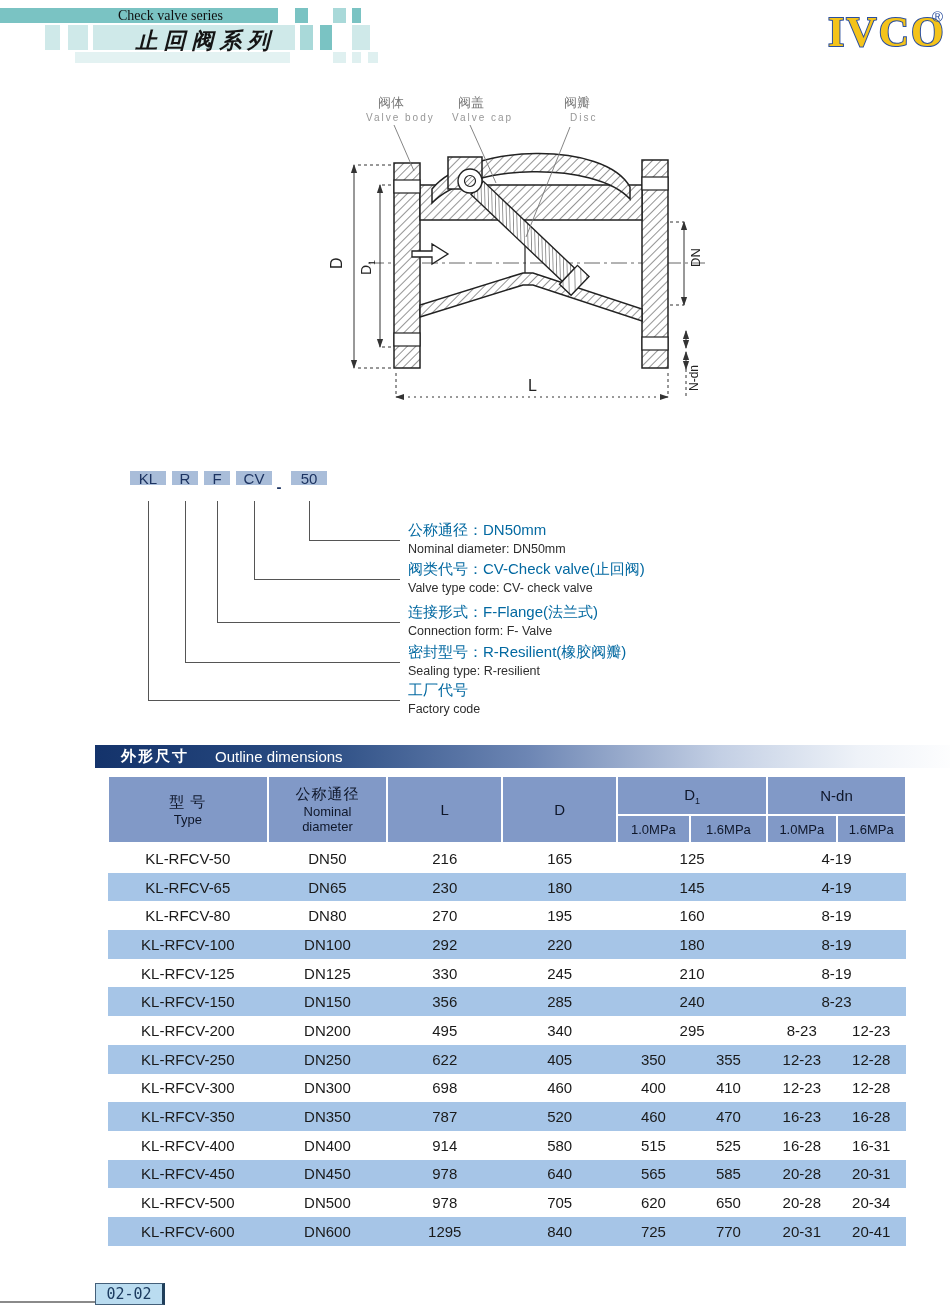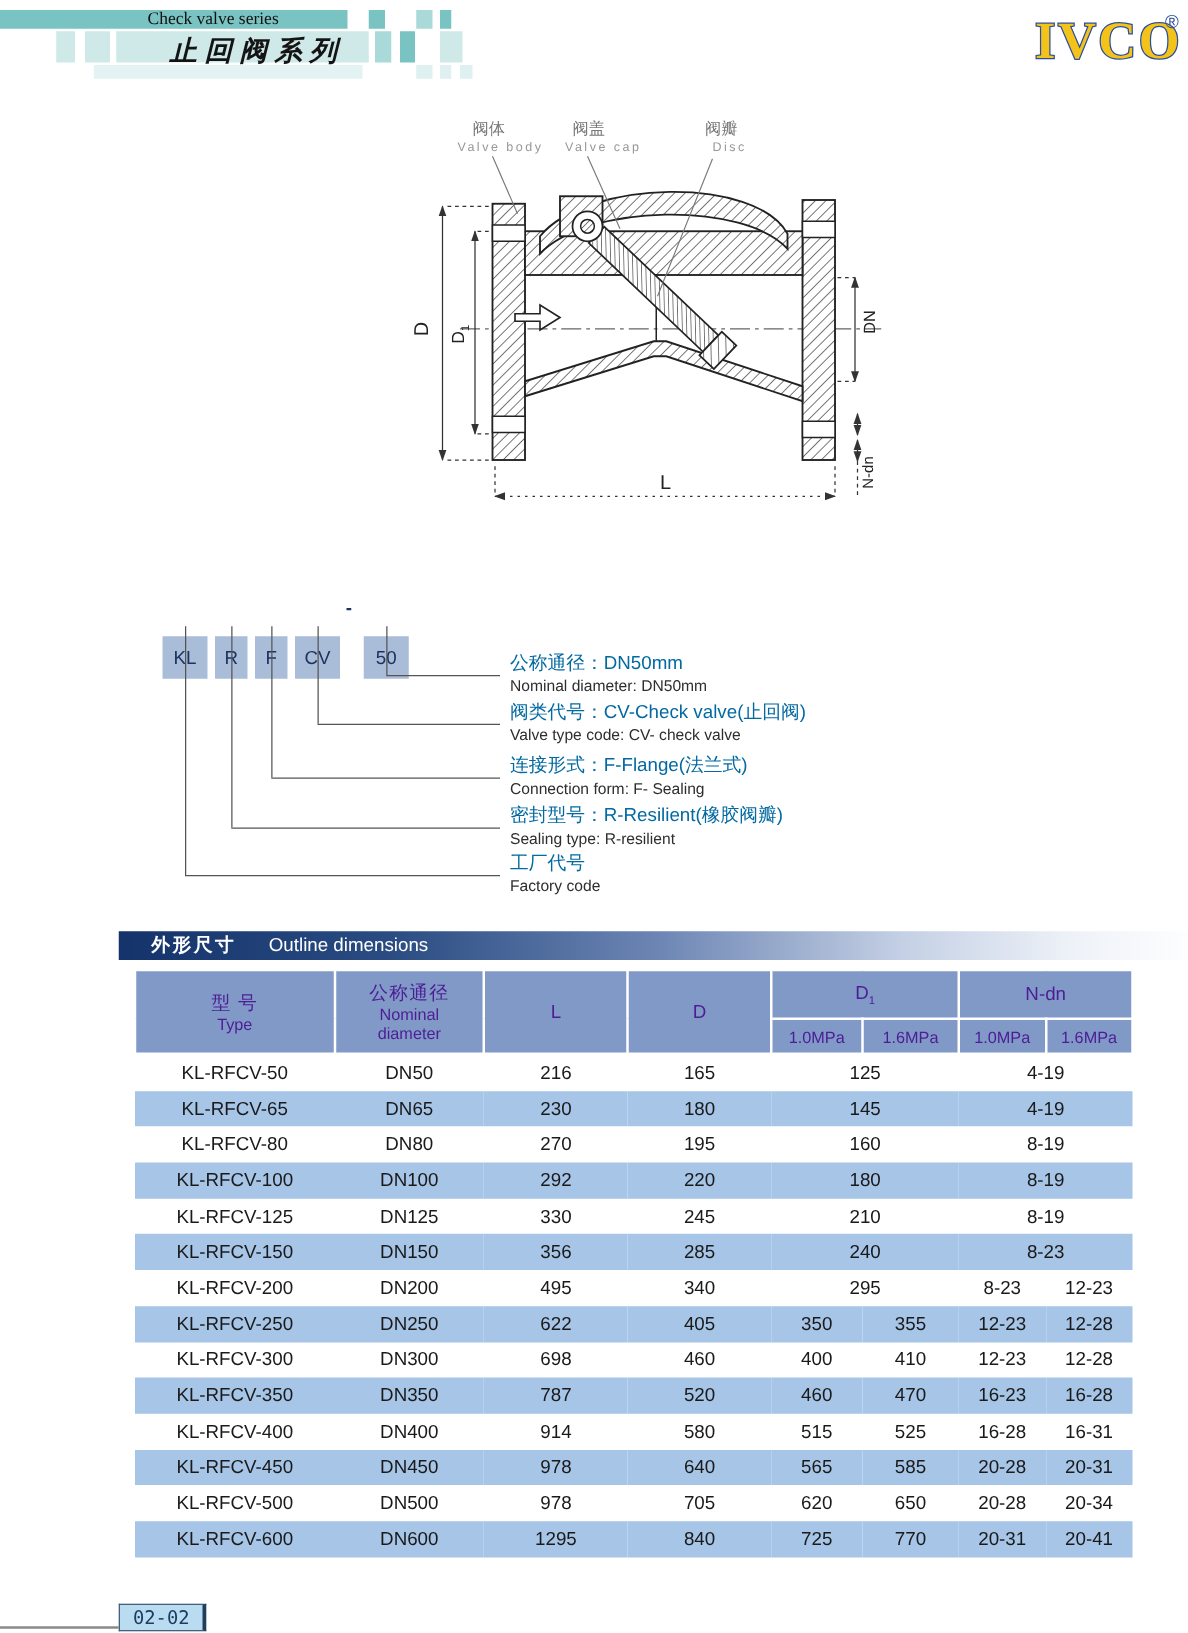--- a/index.html
+++ b/index.html
@@ -22,35 +22,35 @@
 
   
   .section-bar{position:absolute;left:95px;width:855px;height:23px;color:#fff;display:flex;align-items:center;
      background:linear-gradient(to right,#14336b 0%,#2a4c82 25%,#6d86b4 50%,#c3cfe4 72%,#eef2f8 88%,#ffffff 100%);}
   .section-bar .zh{font-size:15px;font-weight:bold;margin-left:14px;letter-spacing:2px;white-space:nowrap;}
   .section-bar .en{font-size:15px;margin-left:26px;white-space:nowrap;}
   #bar-type{top:432px;}
   #bar-outline{top:745px;padding-left:12px;}
 
   
-  .code-box{position:absolute;top:471px;height:34px;background:#a9bdd9;color:#1c3361;font-size:15px;
-            display:flex;align-items:center;justify-content:center;margin-top:38px;}
+  .code-box{position:absolute;top:471px;height:14px;background:#a9bdd9;color:#1c3361;font-size:15px;
+            display:flex;align-items:center;justify-content:center;}
   #b-kl{left:130px;width:36px}#b-r{left:172px;width:26px}#b-f{left:204px;width:26px}
   #b-cv{left:236px;width:36px}#b-50{left:291px;width:36px}
   .code-dash{position:absolute;left:270px;top:471px;width:18px;height:30px;color:#1c3361;font-weight:bold;
              display:flex;align-items:center;justify-content:center;font-size:15px;}
   .vline,.hline{position:absolute;background:#555;}
   .vline{width:1px;}
   .hline{height:1px;}
   .exp-zh{position:absolute;left:408px;font-size:15px;color:#0369a1;white-space:nowrap;}
   .exp-en{position:absolute;left:408px;font-size:12.5px;color:#2e2e2e;white-space:nowrap;}
 
   
   .dims{position:absolute;left:107px;top:775px;width:800px;border-collapse:collapse;table-layout:fixed;}
-  .dims th{background:#8199c7;color:#4c1d95;font-weight:normal;border:2px solid #fff;
+  .dims th{background:#8199c7;color:#0f172a;font-weight:normal;border:2px solid #fff;
            font-size:15px;padding:0;text-align:center;}
   .dims thead tr.tier1 th{height:37px;}
   .dims thead tr.tier2 th{height:26px;font-size:13px;}
   .dims .th-zh{font-size:15px;letter-spacing:1px;}
   .dims .th-en{font-size:13px;}
   .dims sub{font-size:9px;}
   .dims td{border:none;text-align:center;font-size:15px;color:#1a1a1a;height:28.7px;padding:0;}
   .dims tr.stripe td{background:#a6c5e7;}
 
   
@@ -192,21 +192,21 @@
   <div class="hline" style="left:254px;top:579px;width:146px"></div>
   <div class="hline" style="left:217px;top:622px;width:183px"></div>
   <div class="hline" style="left:185px;top:662px;width:215px"></div>
   <div class="hline" style="left:148px;top:700px;width:252px"></div>
 
   <div class="exp-zh" style="top:521px">公称通径：DN50mm</div>
   <div class="exp-en" style="top:542px">Nominal diameter: DN50mm</div>
   <div class="exp-zh" style="top:560px">阀类代号：CV-Check valve(止回阀)</div>
   <div class="exp-en" style="top:581px">Valve type code: CV- check valve</div>
   <div class="exp-zh" style="top:603px">连接形式：F-Flange(法兰式)</div>
-  <div class="exp-en" style="top:624px">Connection form: F- Sealing</div>
+  <div class="exp-en" style="top:624px">Connection form: F- Valve</div>
   <div class="exp-zh" style="top:643px">密封型号：R-Resilient(橡胶阀瓣)</div>
   <div class="exp-en" style="top:664px">Sealing type: R-resilient</div>
   <div class="exp-zh" style="top:681px">工厂代号</div>
   <div class="exp-en" style="top:702px">Factory code</div>
 
   <div class="section-bar" id="bar-outline">
     <span class="zh">外形尺寸</span>
     <span class="en">Outline dimensions</span>
   </div>
 

